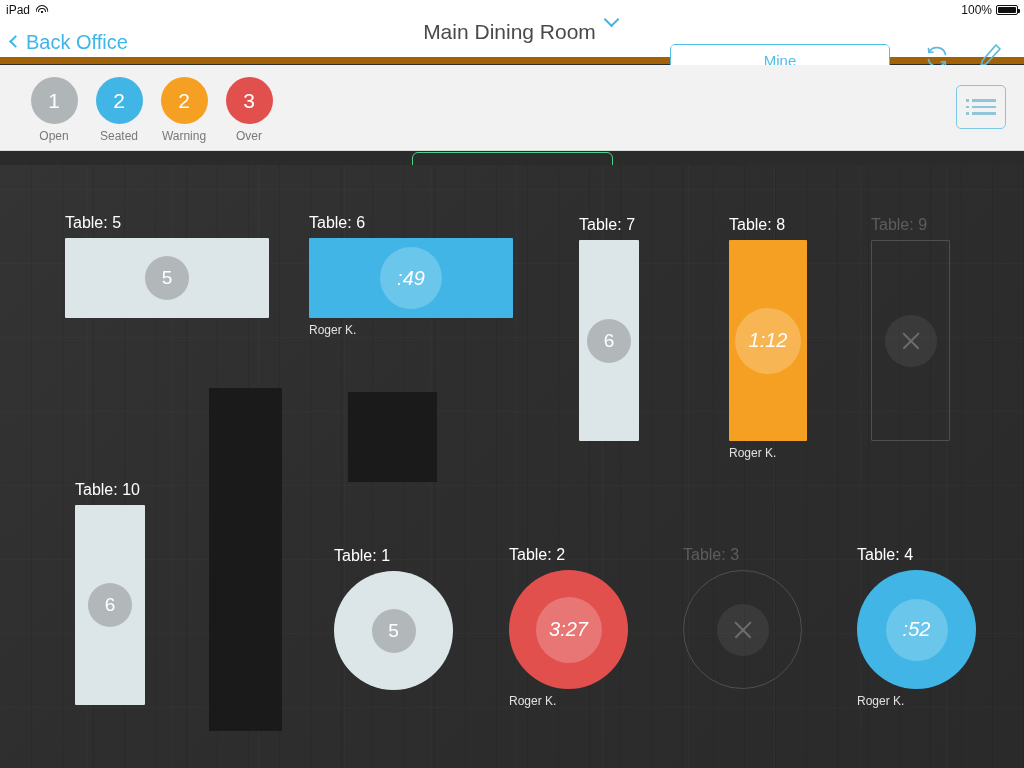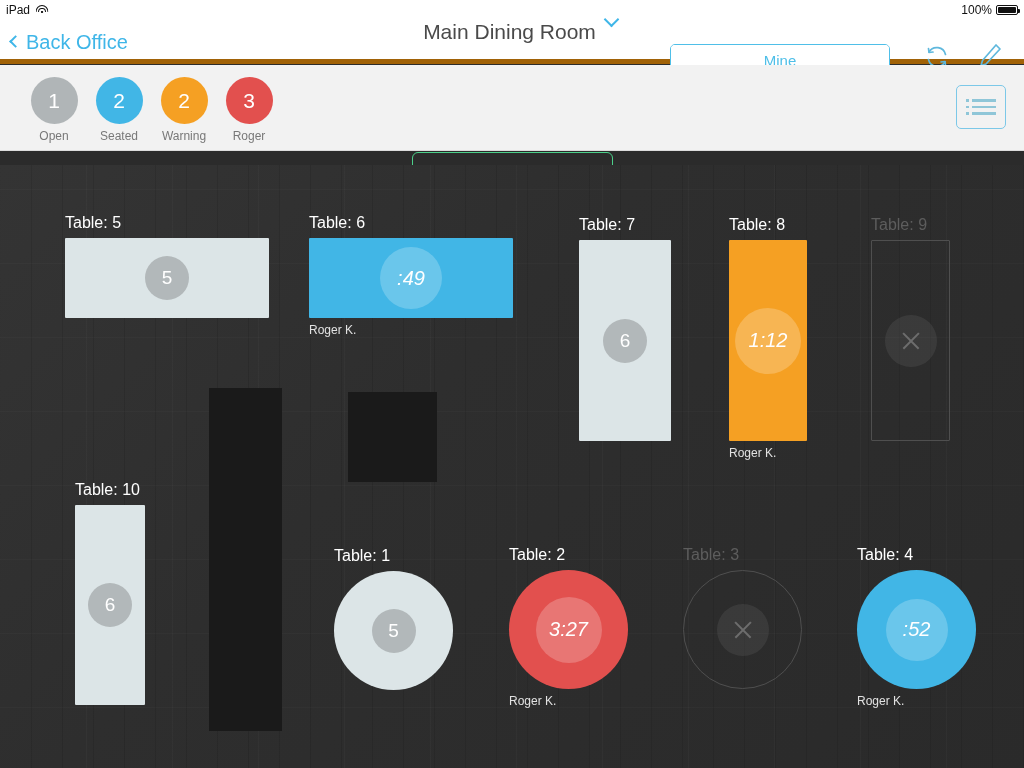--- a/index.html
+++ b/index.html
@@ -40,21 +40,21 @@
     content: ""; position: absolute; right: -3px; top: 3px;
     width: 2px; height: 4px; background: #111; border-radius: 0 1px 1px 0;
   }
   .batt i { display: block; height: 100%; background: #111; border-radius: 1px; }
 
   
   .navbar {
     position: absolute; top: 20px; left: 0;
     width: 1024px; height: 44px;
     background: #ffffff;
-    border-bottom: 5px solid #a16207;
+    border-bottom: 7px solid #a16207;
   }
   .back-btn {
     position: absolute; left: 11px; top: 0; height: 44px;
     display: flex; align-items: center; gap: 6px;
     color: #3fb6e8; font-size: 20px; cursor: pointer;
   }
   .chev-left {
     width: 9px; height: 9px; border-left: 2.2px solid #3fb6e8; border-bottom: 2.2px solid #3fb6e8;
     transform: rotate(45deg); display: inline-block; margin-bottom: 1px;
   }
@@ -228,21 +228,21 @@
         <div class="counter">
           <div class="bub" style="background:#41b6e6">2</div>
           <div class="cap">Seated</div>
         </div>
         <div class="counter">
           <div class="bub" style="background:#f5a023">2</div>
           <div class="cap">Warning</div>
         </div>
         <div class="counter">
           <div class="bub" style="background:#e2504e">3</div>
-          <div class="cap">Roger</div>
+          <div class="cap">Over</div>
         </div>
       </div>
     <button class="start-order">Start Order</button>
     <div class="list-btn">
       <span class="rows">
         <span>
             <i></i>
             <b></b>
           </span>
         <span>
@@ -266,21 +266,21 @@
           <div class="pill seats">5</div>
         </div>
       </div>
       <div class="table" style="left: 309px; top: 73px; width: 204px; height: 80px;">
         <div class="tbl-label">Table: 6</div>
         <div class="shape rect seated">
           <div class="pill timer-s" style="width:62px;height:62px;font-size:20px;">:49</div>
         </div>
         <div class="tbl-server">Roger K.</div>
       </div>
-      <div class="table" style="left: 579px; top: 75px; width: 92px; height: 201px;">
+      <div class="table" style="left: 579px; top: 75px; width: 60px; height: 201px;">
         <div class="tbl-label">Table: 7</div>
         <div class="shape rect open">
           <div class="pill seats">6</div>
         </div>
       </div>
       <div class="table" style="left: 729px; top: 75px; width: 78px; height: 201px;">
         <div class="tbl-label">Table: 8</div>
         <div class="shape rect warning">
           <div class="pill timer-s" style="width:66px;height:66px;font-size:20px;">1:12</div>
         </div>

